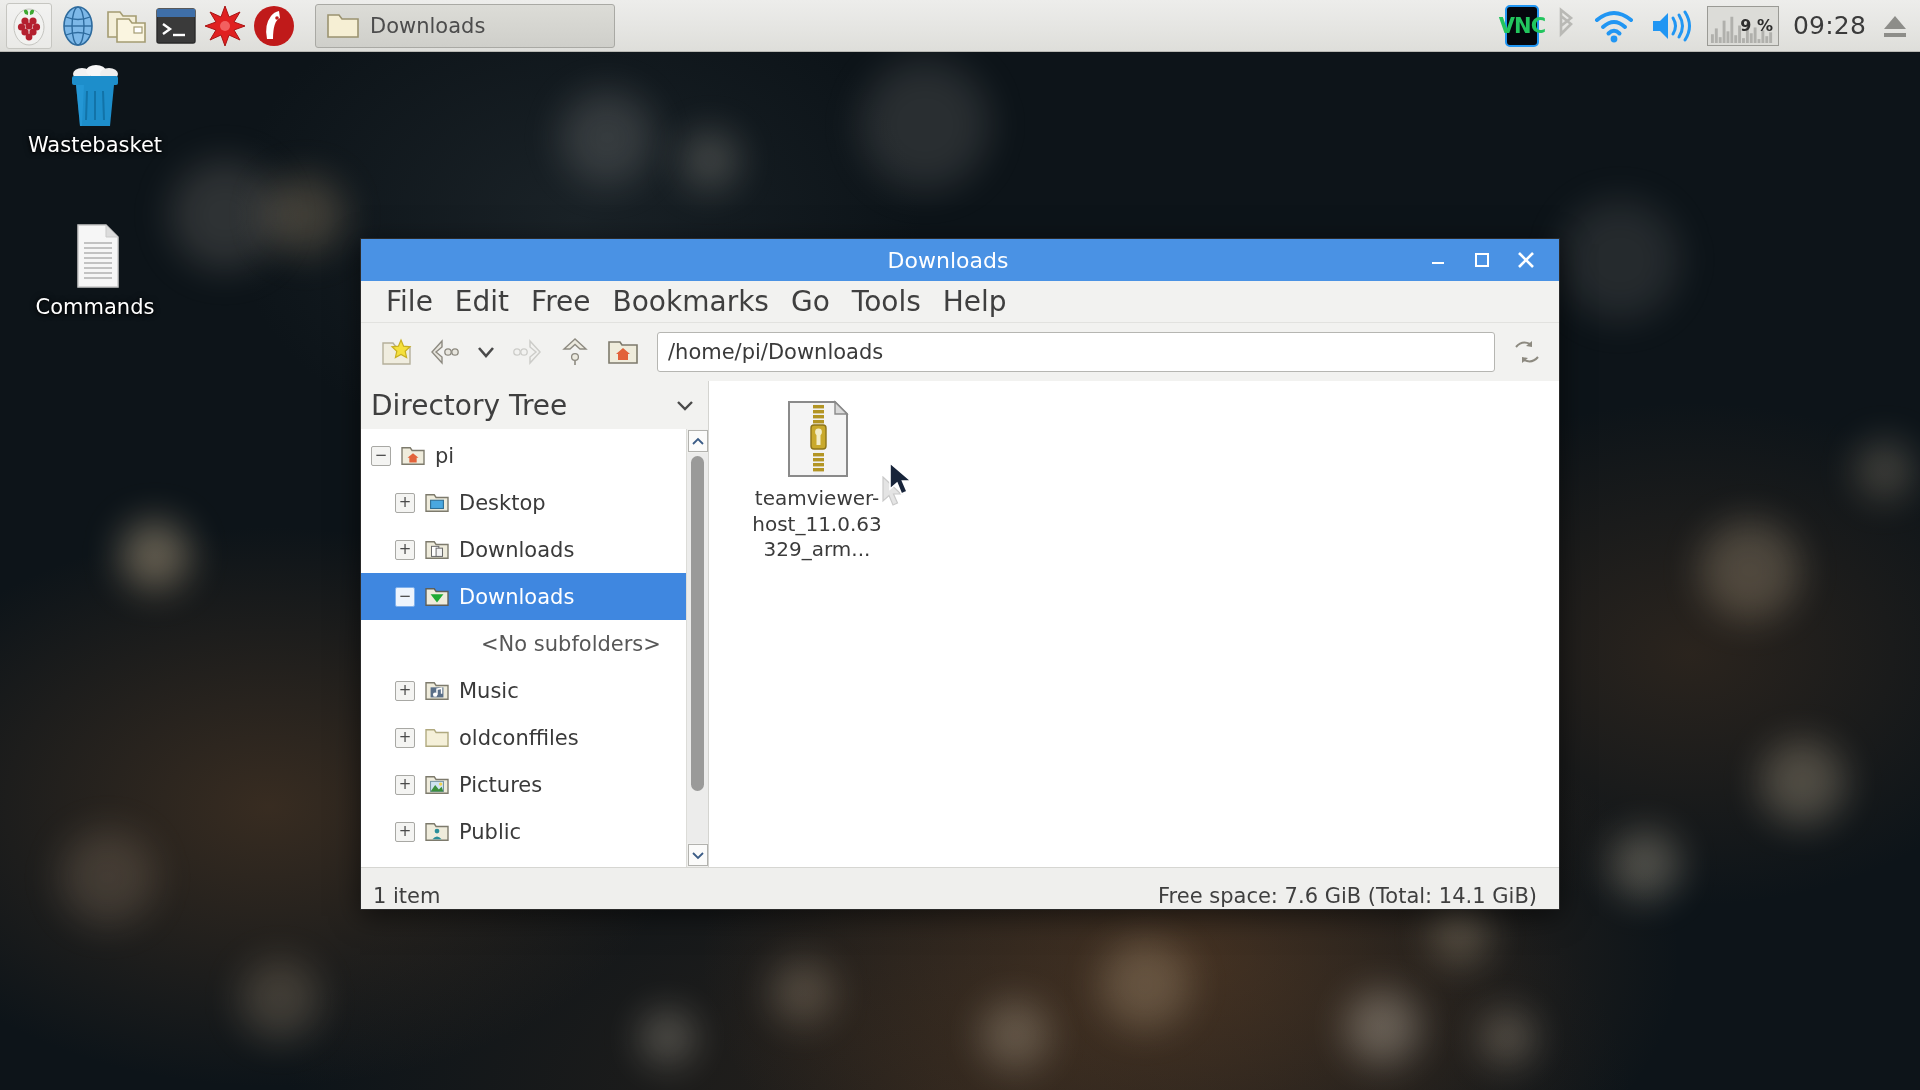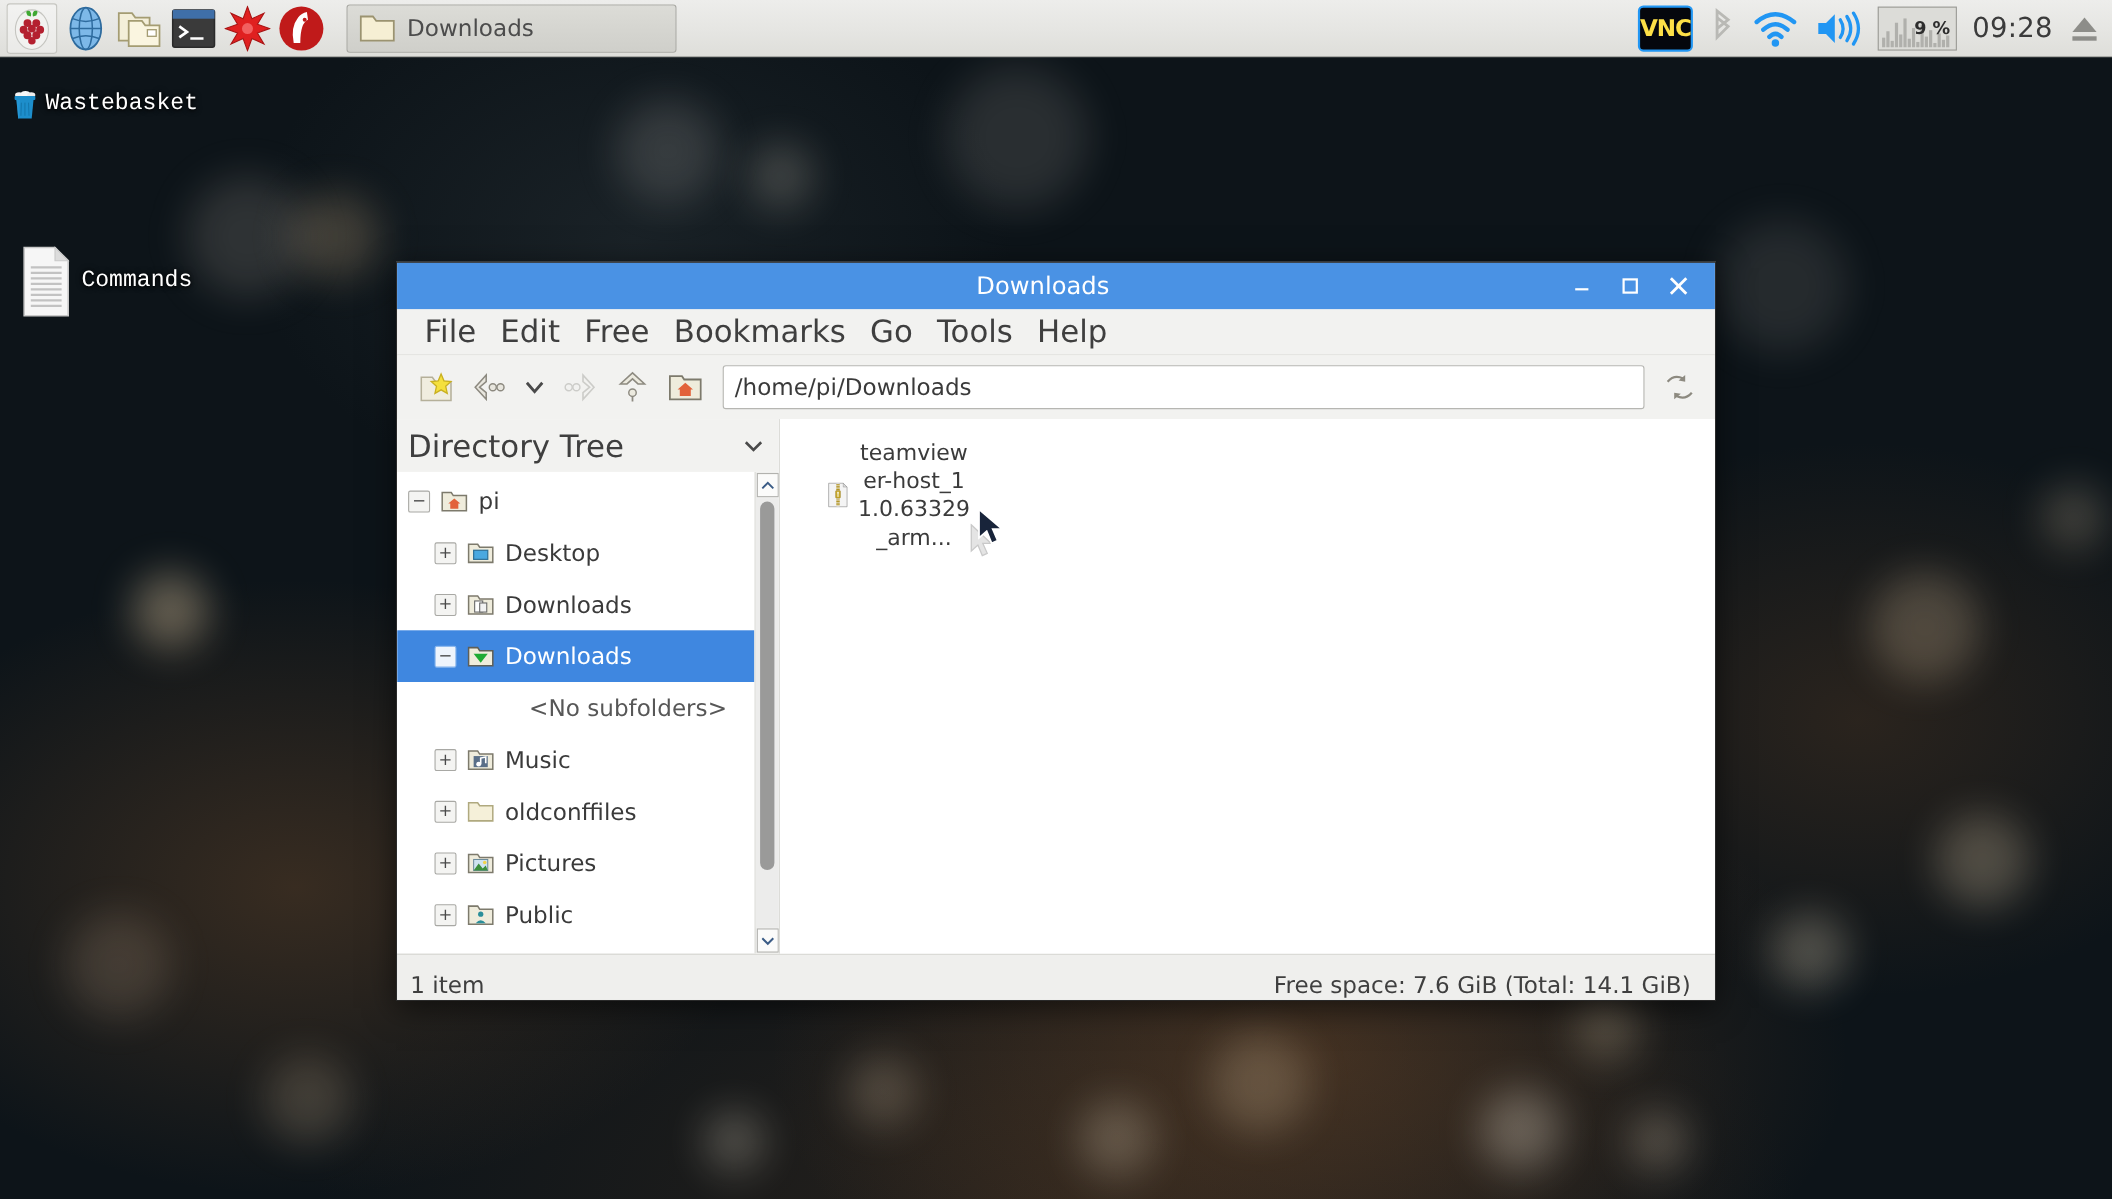--- a/index.html
+++ b/index.html
@@ -72,31 +72,31 @@
   }
   .cpu-graph {
     position: absolute; left: 2px; bottom: 2px; right: 2px; top: 2px;
     opacity: 0.55;
   }
   .cpu-text {
     position: relative; z-index: 2;
     font-size: 16px; color: #2d2d2d; padding-right: 5px; font-weight: bold;
   }
   .vnc-badge {
-    width: 50px; height: 42px; background: #05070d;
+    width: 34px; height: 42px; background: #05070d;
     border: 2px solid #2196f3; border-radius: 5px;
     display: flex; align-items: center; justify-content: center;
-    color: #fde047; font-size: 21px; font-weight: bold; letter-spacing: -1px;
+    color: #22c55e; font-size: 21px; font-weight: bold; letter-spacing: -1px;
   }
 
   
   .desk-icon {
     position: absolute;
     width: 170px;
-    display: flex; flex-direction: row; align-items: center; gap: 6px; font-family: Liberation Mono, monospace;
+    display: flex; flex-direction: column; align-items: center; gap: 6px;
   }
   .desk-icon-label {
     color: #ffffff; font-size: 21px;
     text-shadow: 0 1px 3px rgba(0,0,0,0.95), 0 0 6px rgba(0,0,0,0.8);
     text-align: center; line-height: 1.1;
   }
 
   
   #fm-window {
     position: absolute;
@@ -228,21 +228,21 @@
     border-radius: 7px;
   }
 
   #fm-view {
     flex: 1; background: #ffffff;
     position: relative; overflow: hidden;
     padding: 12px 0 0 14px;
   }
   .file-cell {
     width: 132px;
-    display: flex; flex-direction: row; align-items: center; gap: 7px;
+    display: flex; flex-direction: column; align-items: center; gap: 7px;
     padding-top: 6px;
   }
   .file-name {
     font-size: 20px; color: #3b3b3b;
     text-align: center; line-height: 1.28;
     word-break: break-all;
   }
 
   #fm-statusbar {
     height: 42px;

